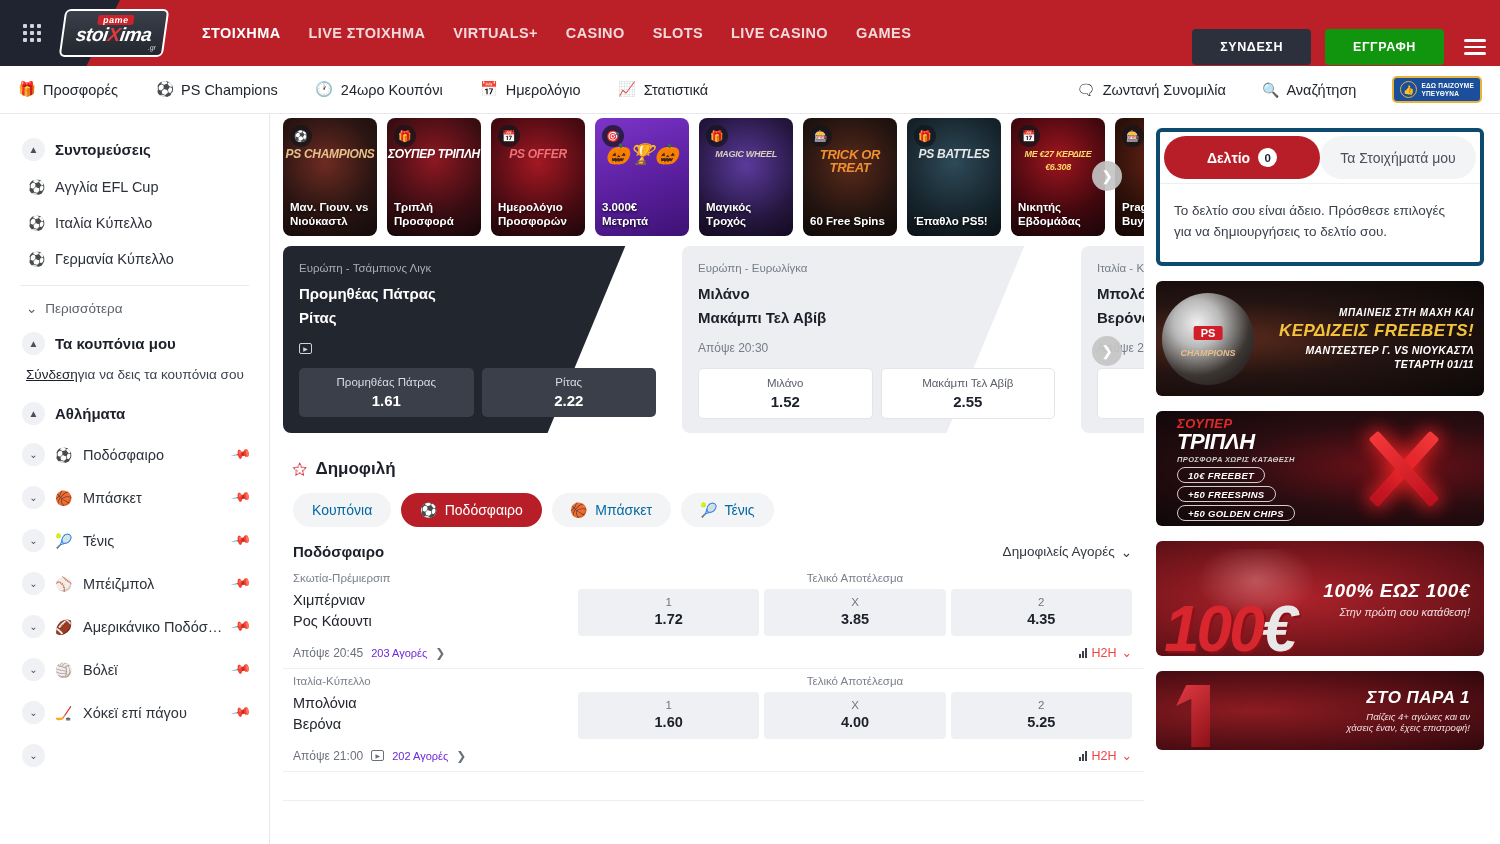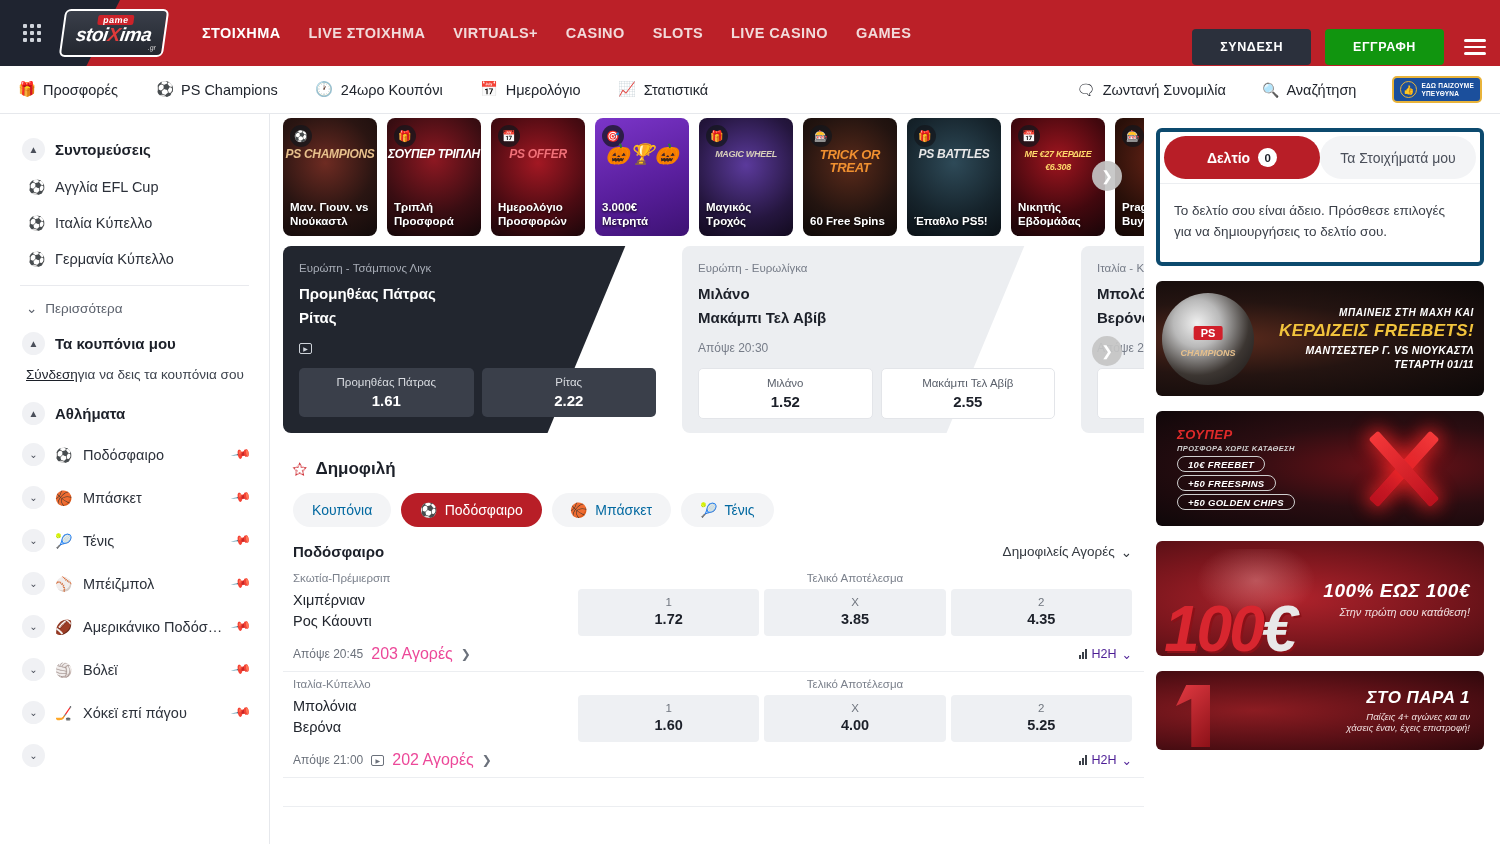--- a/index.html
+++ b/index.html
@@ -251,22 +251,22 @@
   .mr-odd {
     flex: 1; background: #eef0f3; border-radius: 4px; padding: 7px 4px 9px 4px;
     text-align: center; cursor: pointer;
   }
   .mr-odd .n { font-size: 11.5px; color: #70767f; margin-bottom: 3px; }
   .mr-odd .v { font-size: 14.5px; font-weight: bold; color: #1c2029; }
   .mr-bottom {
     display: flex; align-items: center; margin-top: 9px; padding-bottom: 4px;
     font-size: 12px; color: #6b717b; gap: 8px;
   }
-  .mr-markets-cnt { font-size: 16px; color: #ec4899; cursor: pointer; }
-  .mr-h2h { margin-left: auto; display: flex; align-items: center; gap: 5px; font-size: 12.5px; color: #4c1d95; cursor: pointer;}
+  .mr-markets-cnt { font-size: 11px; color: #6d28d9; cursor: pointer; }
+  .mr-h2h { margin-left: auto; display: flex; align-items: center; gap: 5px; font-size: 12.5px; color: #ef4444; cursor: pointer;}
   .bars-ic { display:inline-flex; align-items:flex-end; gap:1px; height: 10px; }
   .bars-ic i { display:block; width:2px; background:#3b4049; }
   .bars-ic i:nth-child(1){height:4px} .bars-ic i:nth-child(2){height:7px} .bars-ic i:nth-child(3){height:10px}
 
   
   .rightbar { width: 356px; flex-shrink: 0; padding: 14px 16px 0 12px; overflow: hidden; background: #fff;}
   .slip-box { border: 4px solid #0c4a6e; border-radius: 6px; overflow: hidden; }
   .slip-tabs { display: flex; padding: 4px; gap: 0; background: #fff; }
   .slip-tab {
     flex: 1; text-align: center; padding: 12px 4px; font-size: 14px;
@@ -795,20 +795,21 @@
       </div>
     </div>
 
     <div class="rb-banner bn2">
       <div class="xmark">
           <i></i>
           <i></i>
         </div>
       <div class="bn-text">
         <div class="tri-sm">ΣΟΥΠΕΡ</div>
+        <div class="tri-big">ΤΡΙΠΛΗ</div>
         <div class="tri-tiny">ΠΡΟΣΦΟΡΑ ΧΩΡΙΣ ΚΑΤΑΘΕΣΗ</div>
         <div class="chip-pill">10€ FREEBET</div><br>
         <div class="chip-pill">+50 FREESPINS</div><br>
         <div class="chip-pill">+50 GOLDEN CHIPS</div>
       </div>
     </div>
 
     <div class="rb-banner bn3">
       <div class="player-silh"></div>
       <div class="bn-100">

